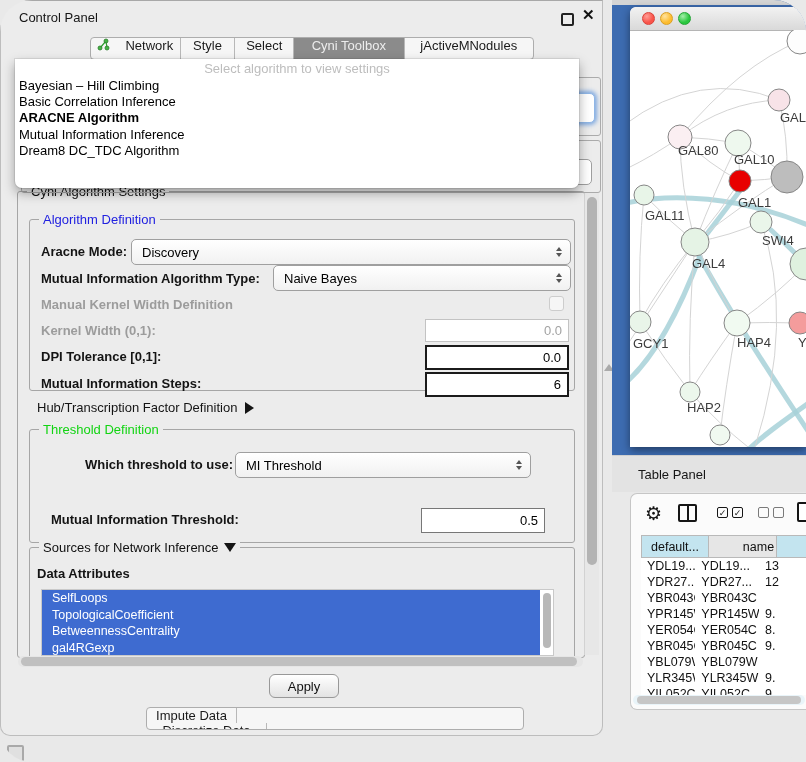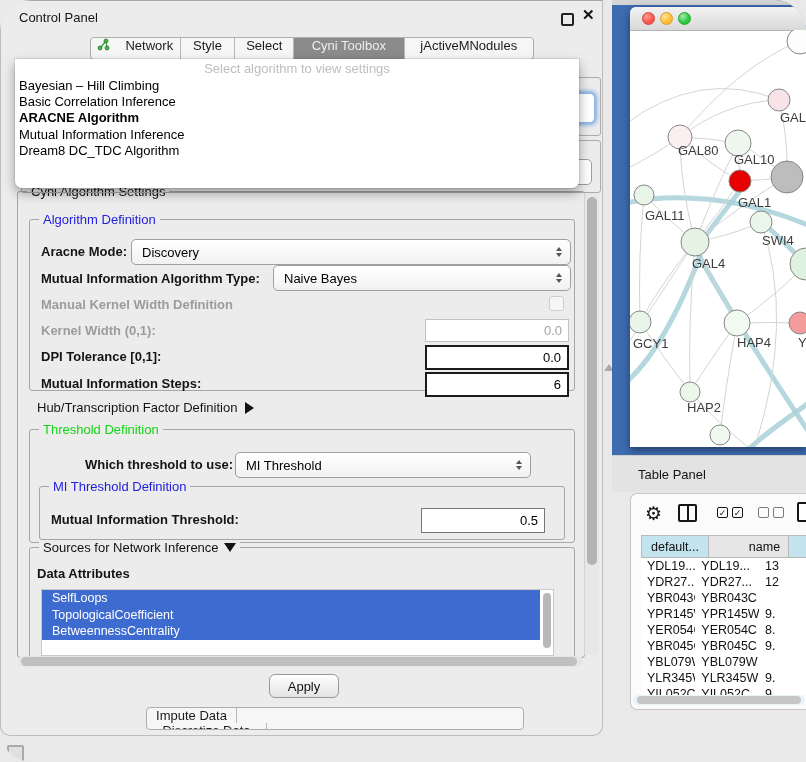--- a/index.html
+++ b/index.html
@@ -237,43 +237,39 @@
 
     <div class="abs lbl" style="left:84px;top:456px;">Which threshold to use:</div>
     <div class="abs combo" style="left:234px;top:451px;width:296px;height:26px;">
       <span>MI Threshold</span>
       <span class="spin">
           <i class="up"></i>
           <i class="dn"></i>
         </span>
     </div>
 
-    <div class="abs grp" style="left:38px;top:485px;width:524px;height:52px;">
-      <span class="legend blue">
-          <span>MI Threshold Definition</span>
-        </span>
-    </div>
     <div class="abs lbl" style="left:50px;top:511px;">Mutual Information Threshold:</div>
     <div class="abs field mid" style="left:420px;top:507px;width:124px;height:25px;">
       <span>0.5</span>
     </div>
 
     <div class="abs grp" style="left:28px;top:546px;width:544px;height:112px;">
       <span class="legend black">
         <span>Sources for Network Inference</span>
         <span class="tri-down"></span>
       </span>
     </div>
     <div class="abs lbl" style="left:36px;top:565px;">Data Attributes</div>
 
     <div class="abs listbox" style="left:40px;top:588px;width:513px;height:67px;">
       <div style="width:498px;">
         <div class="list-item">SelfLoops</div>
         <div class="list-item">TopologicalCoefficient</div>
         <div class="list-item">BetweennessCentrality</div>
+        <div class="list-item">gal4RGexp</div>
       </div>
       <div class="list-scrollstrip">
         <div class="list-thumb"></div>
       </div>
     </div>
 
     <div class="abs vtrack" style="left:583px;top:192px;width:14px;height:462px;">
       <div class="vthumb" style="position:absolute;left:2px;top:4px;width:10px;height:368px;"></div>
     </div>
     <div class="abs htrack" style="left:17px;top:655px;width:565px;height:11px;">
@@ -392,21 +388,21 @@
       <span class="cb">✓</span>
     </span>
     <span class="ticon cbpair" style="left:127px;top:13px;">
       <span class="cb empty"></span>
       <span class="cb empty"></span>
     </span>
     <span class="ticon pageicon"></span>
 
     <div class="thead">
       <div class="th blue" style="width:68px;">default...</div>
-      <div class="th gray" style="width:80px;padding-left:32px;">name</div>
+      <div class="th gray" style="width:68px;padding-left:32px;">name</div>
       <div class="th blue" style="width:60px;"></div>
     </div>
 
     <div class="tbody">
       <div class="tr">
         <div class="td" style="width:68px;">YDL19...</div>
         <div class="td" style="width:80px;">YDL19...</div>
         <div class="td" style="width:60px;">13</div>
       </div>
       <div class="tr">

